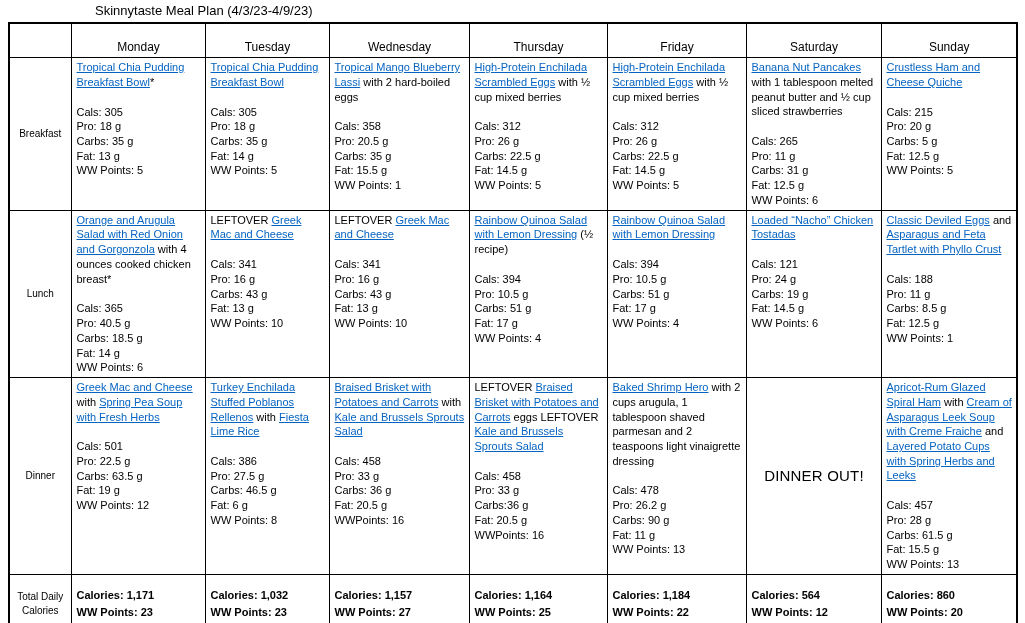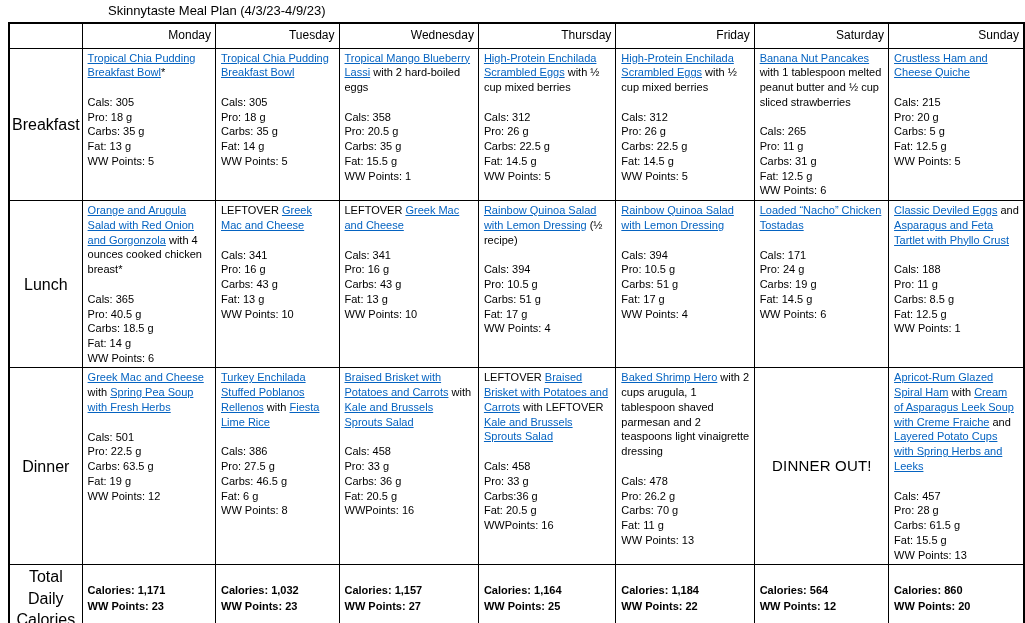--- a/index.html
+++ b/index.html
@@ -6,21 +6,21 @@
     margin: 0; padding: 0;
     width: 1025px; height: 623px;
     background: #ffffff;
     font-family: "Liberation Sans", sans-serif;
     color: #000000;
     position: relative;
     overflow: hidden;
   }
   .page-title {
     position: absolute;
-    left: 108px; top: 3px;
+    left: 95px; top: 3px;
     font-size: 13px;
     white-space: nowrap;
   }
   table.meal-plan {
     position: absolute;
     left: 8px; top: 22px;
     border-collapse: collapse;
     table-layout: fixed;
     border: 2px solid #000;
   }
@@ -28,28 +28,28 @@
     border: 1px solid #000;
     padding: 2px 4px 2px 5px;
     vertical-align: top;
     overflow: hidden;
     font-size: 11px;
     line-height: 1.34;
   }
   th.day {
     font-weight: normal;
     font-size: 12px;
-    text-align: right;
+    text-align: center;
     vertical-align: top;
-    padding-top: 3px;
+    padding-top: 15px;
   }
   td.label {
     text-align: center;
     vertical-align: middle;
-    font-size: 16px;
+    font-size: 10px;
     padding: 1px 2px;
   }
   tr.row-header  { height: 25px; }
   tr.row-breakfast { height: 133px; }
   tr.row-lunch   { height: 137px; }
   tr.row-dinner  { height: 183px; }
   tr.row-total   { height: 59px; }
   .desc { margin-bottom: 15px; }
   a.recipe-link {
     text-decoration: underline;
@@ -217,21 +217,21 @@
             <div>Cals: 394</div>
             <div>Pro: 10.5 g</div>
             <div>Carbs: 51 g</div>
             <div>Fat: 17 g</div>
             <div>WW Points: 4</div>
           </div>
         </td>
         <td class="meal">
           <div class="desc"><a class="recipe-link" href="#" style="color: rgb(5, 99, 193); margin-top: 35px;">Loaded “Nacho” Chicken Tostadas</a></div>
           <div class="stats">
-            <div>Cals: 171</div>
+            <div>Cals: 121</div>
             <div>Pro: 24 g</div>
             <div>Carbs: 19 g</div>
             <div>Fat: 14.5 g</div>
             <div>WW Points: 6</div>
           </div>
         </td>
         <td class="meal">
           <div class="desc"><a class="recipe-link" href="#" style="color: rgb(5, 99, 193);">Classic Deviled Eggs</a><span> and </span><a class="recipe-link" href="#" style="color: rgb(5, 99, 193); text-align: right;">Asparagus and Feta Tartlet with Phyllo Crust</a></div>
           <div class="stats">
             <div>Cals: 188</div>
@@ -268,35 +268,35 @@
           <div class="desc"><a class="recipe-link" href="#" style="color: rgb(5, 99, 193);">Braised Brisket with Potatoes and Carrots</a><span> with </span><a class="recipe-link" href="#" style="color: rgb(5, 99, 193);">Kale and Brussels Sprouts Salad</a></div>
           <div class="stats">
             <div>Cals: 458</div>
             <div>Pro: 33 g</div>
             <div>Carbs: 36 g</div>
             <div>Fat: 20.5 g</div>
             <div>WWPoints: 16</div>
           </div>
         </td>
         <td class="meal">
-          <div class="desc"><span>LEFTOVER </span><a class="recipe-link" href="#" style="color: rgb(5, 99, 193);">Braised Brisket with Potatoes and Carrots</a><span> with LEFTOVER </span><a class="recipe-link" href="#" style="color: rgb(5, 99, 193);">Kale and Brussels Sprouts Salad</a></div>
+          <div class="desc"><span>LEFTOVER </span><a class="recipe-link" href="#" style="color: rgb(5, 99, 193);">Braised Brisket with Potatoes and Carrots</a><span> eggs LEFTOVER </span><a class="recipe-link" href="#" style="color: rgb(5, 99, 193);">Kale and Brussels Sprouts Salad</a></div>
           <div class="stats">
             <div>Cals: 458</div>
             <div>Pro: 33 g</div>
             <div>Carbs:36 g</div>
             <div>Fat: 20.5 g</div>
             <div>WWPoints: 16</div>
           </div>
         </td>
         <td class="meal">
           <div class="desc"><a class="recipe-link" href="#" style="color: rgb(5, 99, 193);">Baked Shrimp Hero</a><span> with 2 cups arugula, 1 tablespoon shaved parmesan and 2 teaspoons light vinaigrette dressing</span></div>
           <div class="stats">
             <div>Cals: 478</div>
             <div>Pro: 26.2 g</div>
-            <div>Carbs: 70 g</div>
+            <div>Carbs: 90 g</div>
             <div>Fat: 11 g</div>
             <div>WW Points: 13</div>
           </div>
         </td>
         <td class="special-cell">
           <div>DINNER OUT!</div>
         </td>
         <td class="meal">
           <div class="desc"><a class="recipe-link" href="#" style="color: rgb(5, 99, 193);">Apricot-Rum Glazed Spiral Ham</a><span> with </span><a class="recipe-link" href="#" style="color: rgb(5, 99, 193);">Cream of Asparagus Leek Soup with Creme Fraiche</a><span> and </span><a class="recipe-link" href="#" style="color: rgb(5, 99, 193);">Layered Potato Cups with Spring Herbs and Leeks</a></div>
           <div class="stats">

